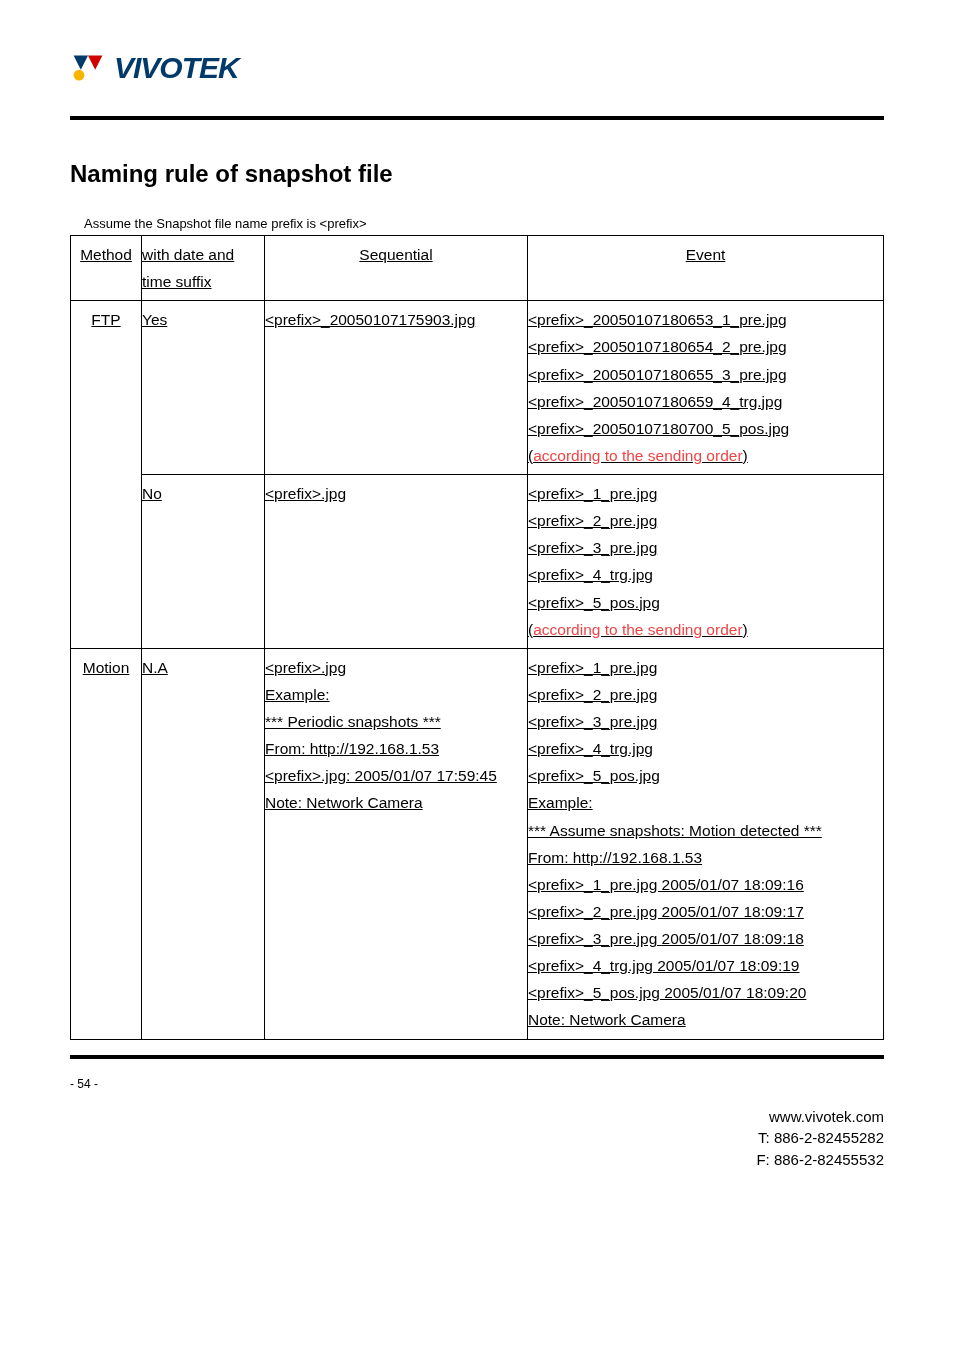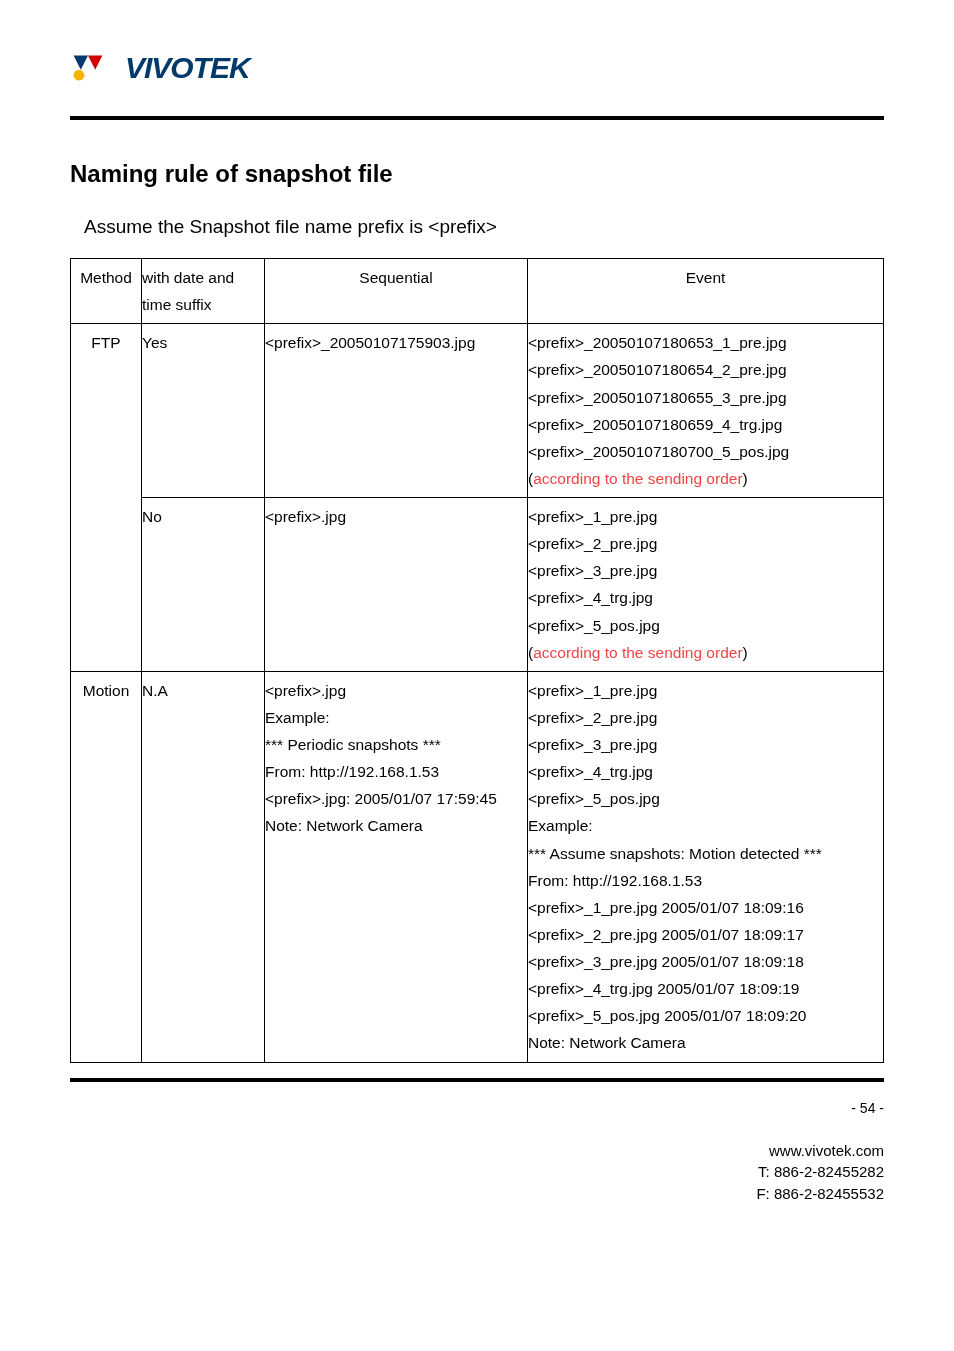--- a/index.html
+++ b/index.html
@@ -9,21 +9,21 @@
     background: #fff;
     color: #000;
     width: 954px;
   }
   .page {
     padding: 50px 70px 30px 70px;
   }
   .logo-area {
     display: flex;
     align-items: center;
-    gap: 19px;
+    gap: 8px;
     margin-bottom: 6px;
   }
   .logo-icon {
     width: 36px;
     height: 36px;
     position: relative;
   }
   .logo-text {
     font-size: 30px;
     font-weight: 900;
@@ -40,47 +40,48 @@
     border: none;
     border-top: 4px solid #000;
     margin: 15px 0 10px 0;
   }
   h2.section-title {
     font-size: 24px;
     font-weight: bold;
     margin: 0 0 28px 0;
   }
   .assume {
-    font-size: 19px;
-    margin: 0 0 20px 14px;
+    font-size: 13px;
+    margin: 0 0 4px 14px;
   }
   table.main-table {
     border-collapse: collapse;
     width: 100%;
     font-size: 15.5px;
   }
   table.main-table td, table.main-table th {
     border: 1px solid #000;
     padding: 5px 0;
     vertical-align: top;
     text-align: left;
     line-height: 1.75;
     font-weight: normal;
+    text-decoration: underline;
   }
   table.main-table th.center, table.main-table td.center {
     text-align: center;
   }
   .col-method { width: 70px; }
   .col-suffix { width: 122px; }
   .col-seq { width: 262px; }
   .red { color: #ef4444; }
   .page-num {
-    text-align: right;
-    font-size: 14px;
-    margin: 18px 0 24px 0;
+    text-align: left;
+    font-size: 12px;
+    margin: 18px 0 15px 0;
   }
   .footer-contact {
     text-align: right;
     font-size: 15px;
     line-height: 1.45;
     padding-right: 0;
   }
 </style>
 </head>
 <body>

